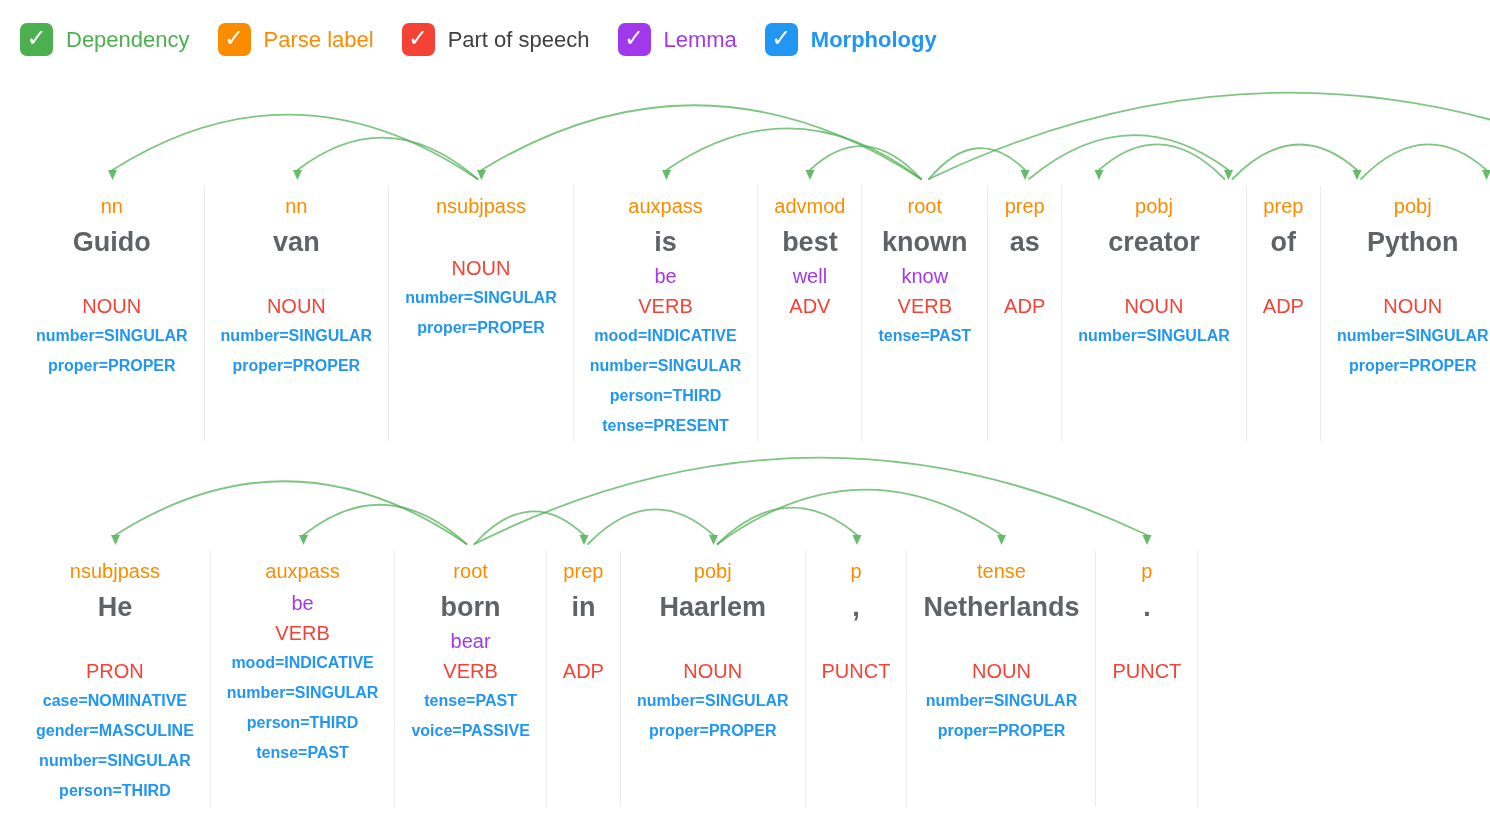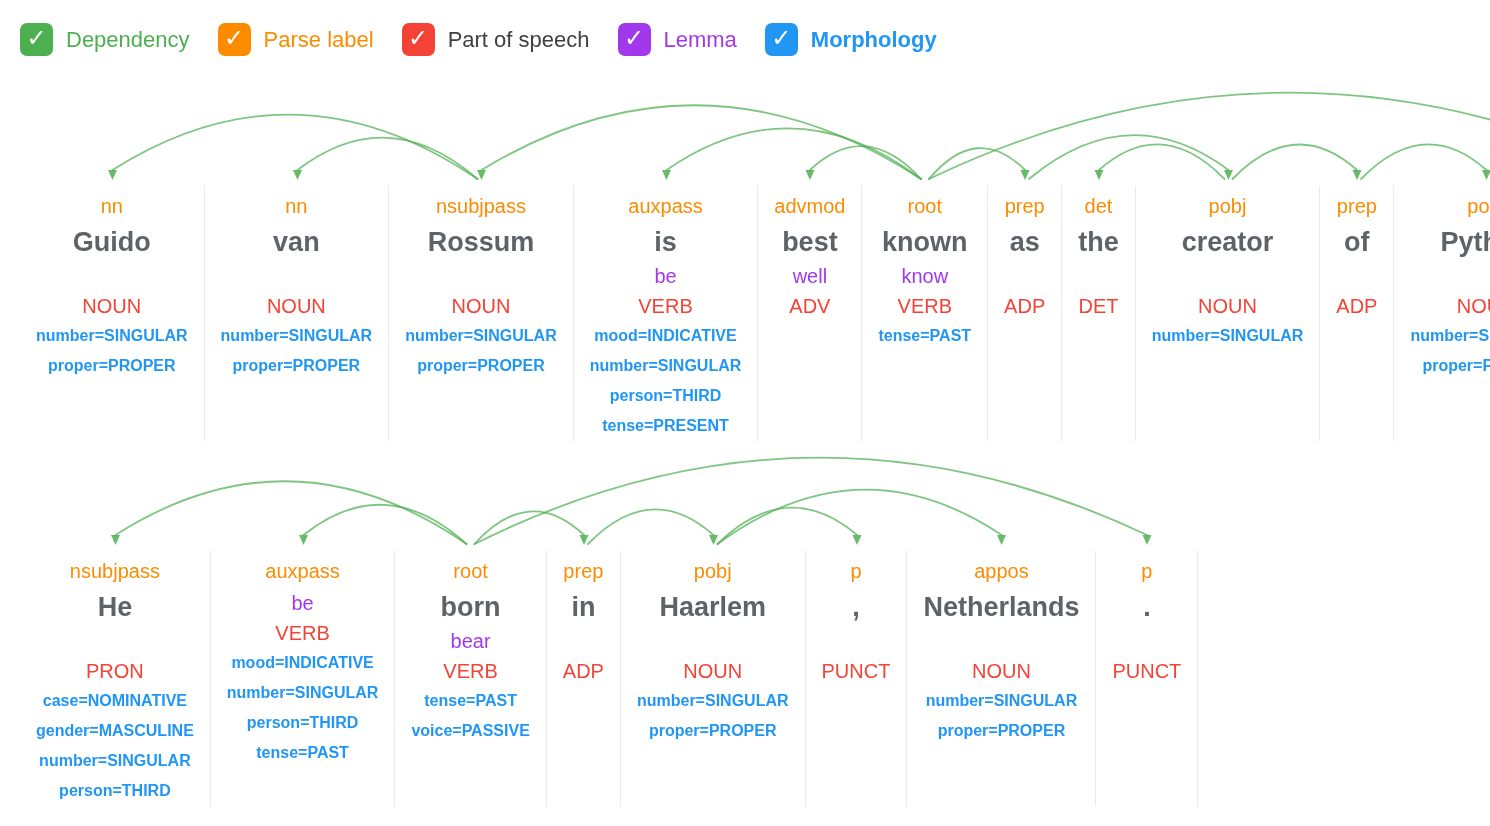--- a/index.html
+++ b/index.html
@@ -132,21 +132,20 @@
     <div class="t-lemma"></div>
     <div class="t-pos">NOUN</div>
     <div class="t-morph">
             <div class="t-morph-line">number=SINGULAR</div>
             <div class="t-morph-line">proper=PROPER</div>
           </div>
   </div>
 
   <div class="token">
     <div class="t-label">nsubjpass</div>
-    <div class="t-word">Rossum</div>
     <div class="t-lemma"></div>
     <div class="t-pos">NOUN</div>
     <div class="t-morph">
             <div class="t-morph-line">number=SINGULAR</div>
             <div class="t-morph-line">proper=PROPER</div>
           </div>
   </div>
 
   <div class="token">
     <div class="t-label">auxpass</div>
@@ -180,27 +179,20 @@
   </div>
 
   <div class="token">
     <div class="t-label">prep</div>
     <div class="t-word">as</div>
     <div class="t-lemma"></div>
     <div class="t-pos">ADP</div>
     <div class="t-morph"></div>
   </div>
 
-  <div class="token">
-    <div class="t-label">det</div>
-    <div class="t-word">the</div>
-    <div class="t-lemma"></div>
-    <div class="t-pos">DET</div>
-    <div class="t-morph"></div>
-  </div>
 
   <div class="token">
     <div class="t-label">pobj</div>
     <div class="t-word">creator</div>
     <div class="t-lemma"></div>
     <div class="t-pos">NOUN</div>
     <div class="t-morph">
             <div class="t-morph-line">number=SINGULAR</div>
           </div>
   </div>
@@ -302,21 +294,21 @@
 
   <div class="token">
     <div class="t-label">p</div>
     <div class="t-word">,</div>
     <div class="t-lemma"></div>
     <div class="t-pos">PUNCT</div>
     <div class="t-morph"></div>
   </div>
 
   <div class="token">
-    <div class="t-label">appos</div>
+    <div class="t-label">tense</div>
     <div class="t-word">Netherlands</div>
     <div class="t-lemma"></div>
     <div class="t-pos">NOUN</div>
     <div class="t-morph">
             <div class="t-morph-line">number=SINGULAR</div>
             <div class="t-morph-line">proper=PROPER</div>
           </div>
   </div>
 
   <div class="token">

